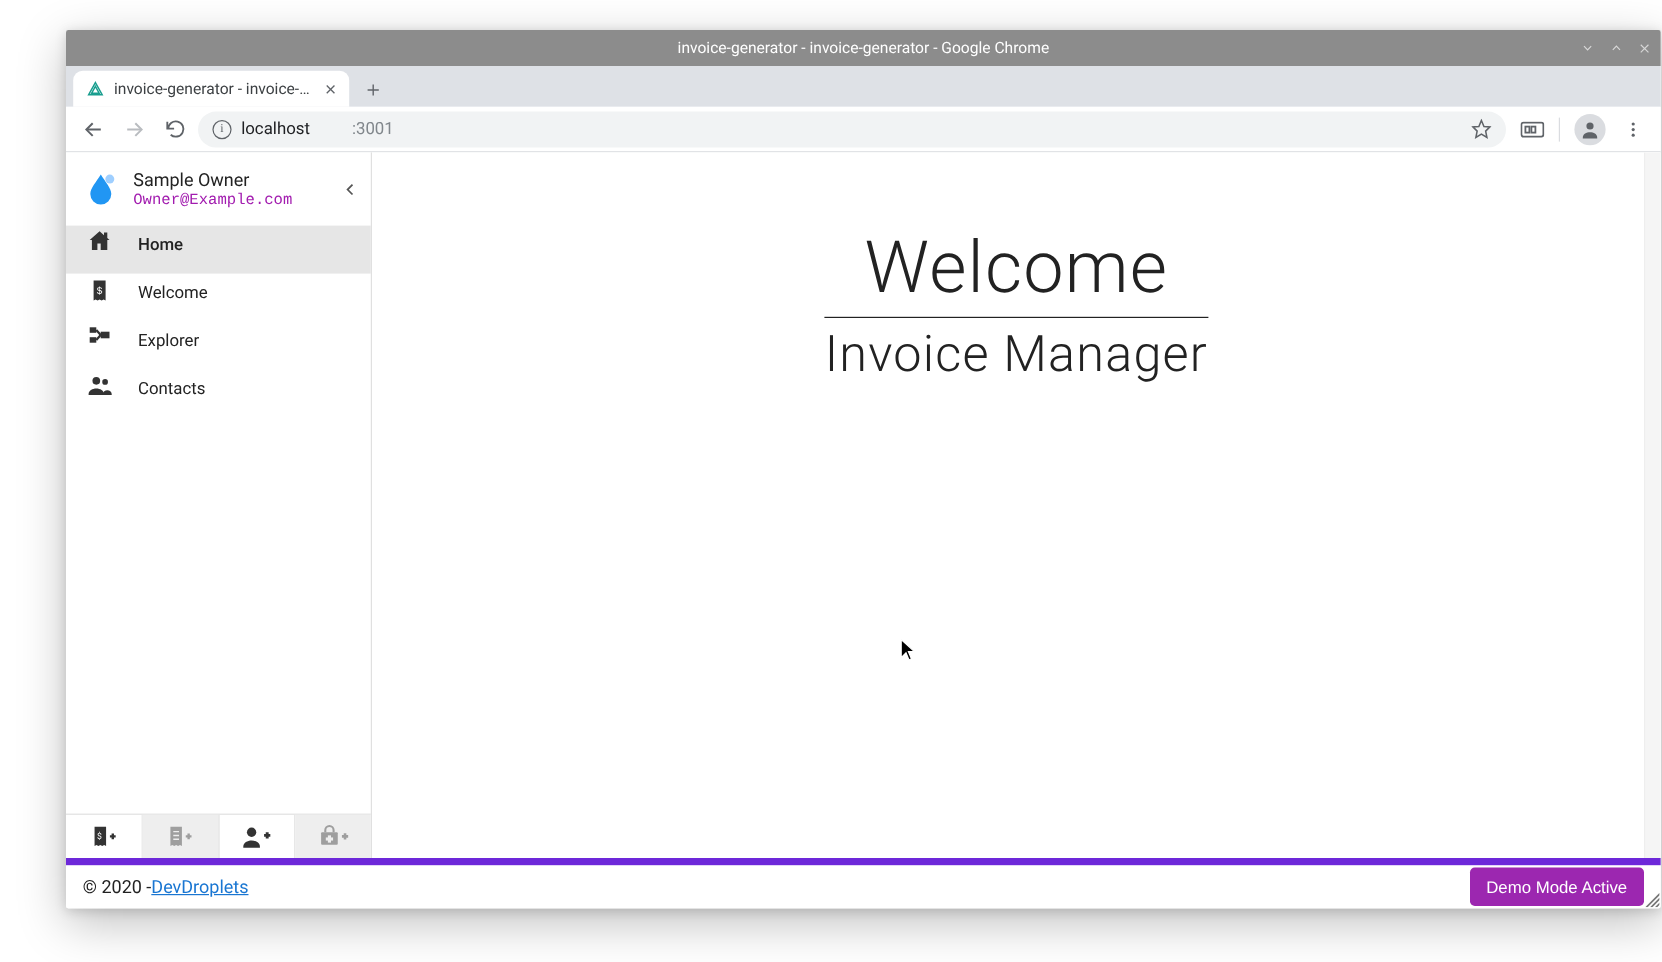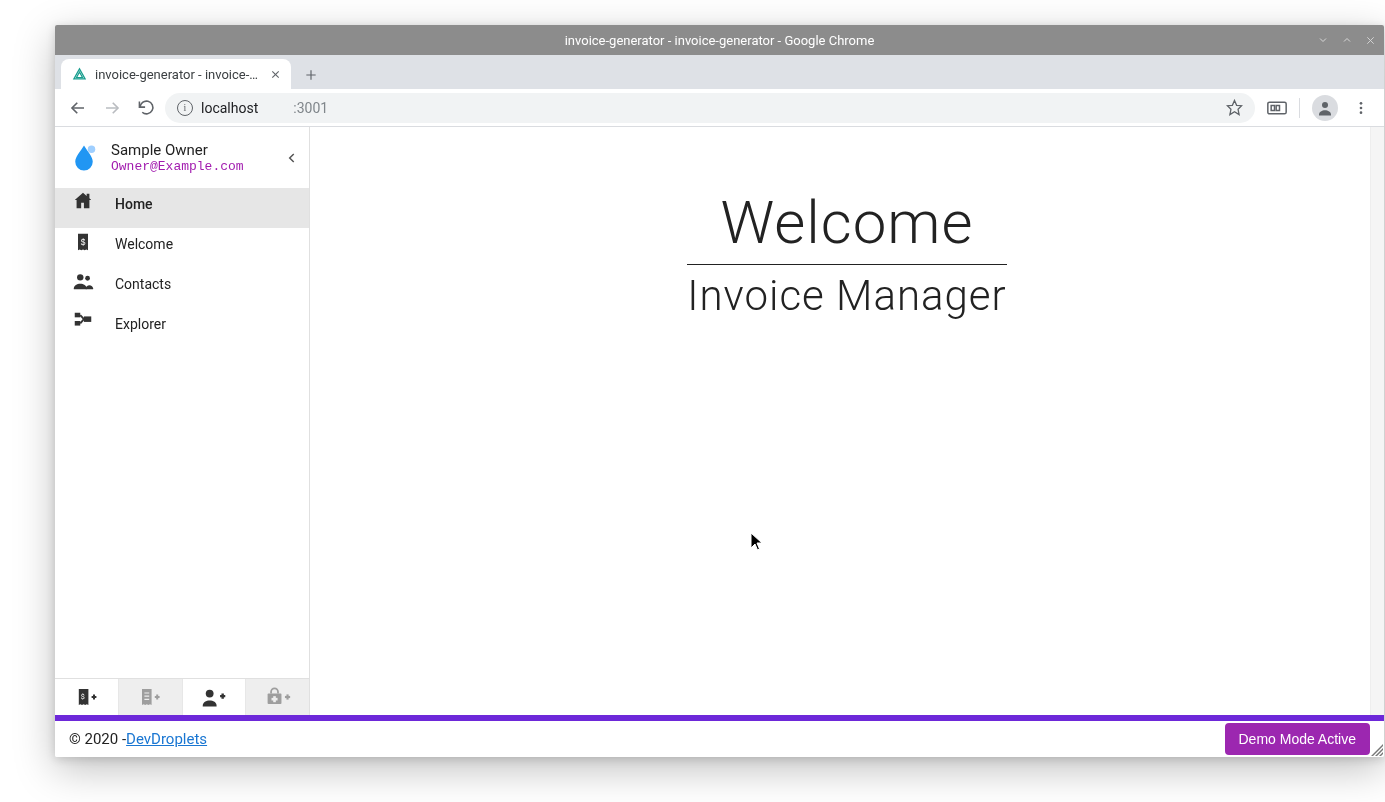--- a/index.html
+++ b/index.html
@@ -261,40 +261,40 @@
               <svg width="20" height="20" viewBox="0 0 24 24" fill="#333">
                   <path d="M6 2h12v20l-2-1-2 1-2-1-2 1-2-1-2 1V2z"></path>
                   <text x="12" y="16" font-size="10" fill="#fff" text-anchor="middle" font-family="sans-serif">$</text>
                 </svg>
             </span>
             <span>Welcome</span>
           </li>
           <li>
             <span class="icon">
               <svg width="22" height="22" viewBox="0 0 24 24" fill="#333">
-                  <circle cx="9" cy="8" r="3.5"></circle>
-                  <circle cx="17" cy="9" r="2.6"></circle>
-                  <path d="M2 20c0-3 3.5-5 7-5s7 2 7 5v1H2z"></path>
-                  <path d="M15 20c0-2 2-3.5 4-3.5s4 1.5 4 3.5v1h-8z"></path>
-                </svg>
-            </span>
-            <span>Contacts</span>
-          </li>
-          <li>
-            <span class="icon">
-              <svg width="22" height="22" viewBox="0 0 24 24" fill="#333">
                   <rect x="3" y="3" width="6" height="5"></rect>
                   <rect x="3" y="12" width="6" height="5"></rect>
                   <rect x="13" y="7" width="8" height="6"></rect>
                   <line x1="9" y1="5.5" x2="13" y2="10" stroke="#333" stroke-width="2"></line>
                   <line x1="9" y1="14.5" x2="13" y2="10" stroke="#333" stroke-width="2"></line>
                 </svg>
             </span>
             <span>Explorer</span>
           </li>
+          <li>
+            <span class="icon">
+              <svg width="22" height="22" viewBox="0 0 24 24" fill="#333">
+                  <circle cx="9" cy="8" r="3.5"></circle>
+                  <circle cx="17" cy="9" r="2.6"></circle>
+                  <path d="M2 20c0-3 3.5-5 7-5s7 2 7 5v1H2z"></path>
+                  <path d="M15 20c0-2 2-3.5 4-3.5s4 1.5 4 3.5v1h-8z"></path>
+                </svg>
+            </span>
+            <span>Contacts</span>
+          </li>
         </ul>
 
         <div class="sidebar-bottom">
           <div class="sq">
             <svg width="24" height="22" viewBox="0 0 30 24" fill="#333">
                 <path d="M4 2h14v20l-2-1-2 1-2-1-2 1-2-1-2 1V2z"></path>
                 <text x="11" y="15" font-size="9" fill="#fff" text-anchor="middle">$</text>
                 <g stroke="#333" stroke-width="2.5">
                   <line x1="22" y1="12" x2="28" y2="12"></line>
                   <line x1="25" y1="9" x2="25" y2="15"></line>

